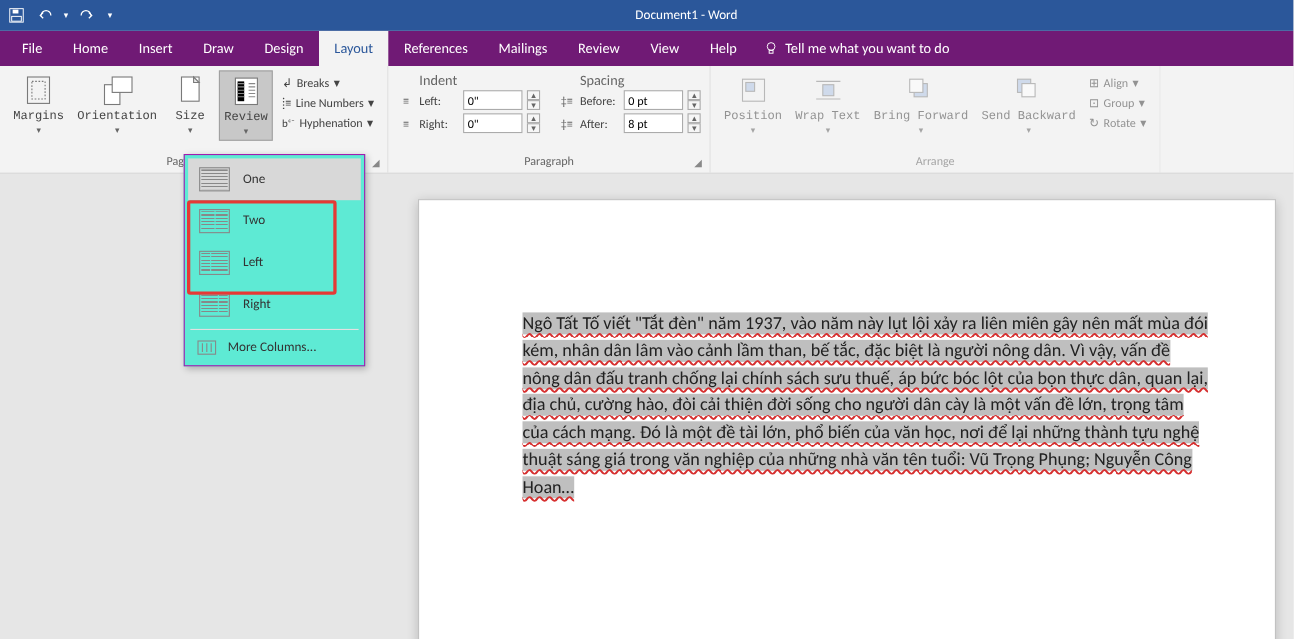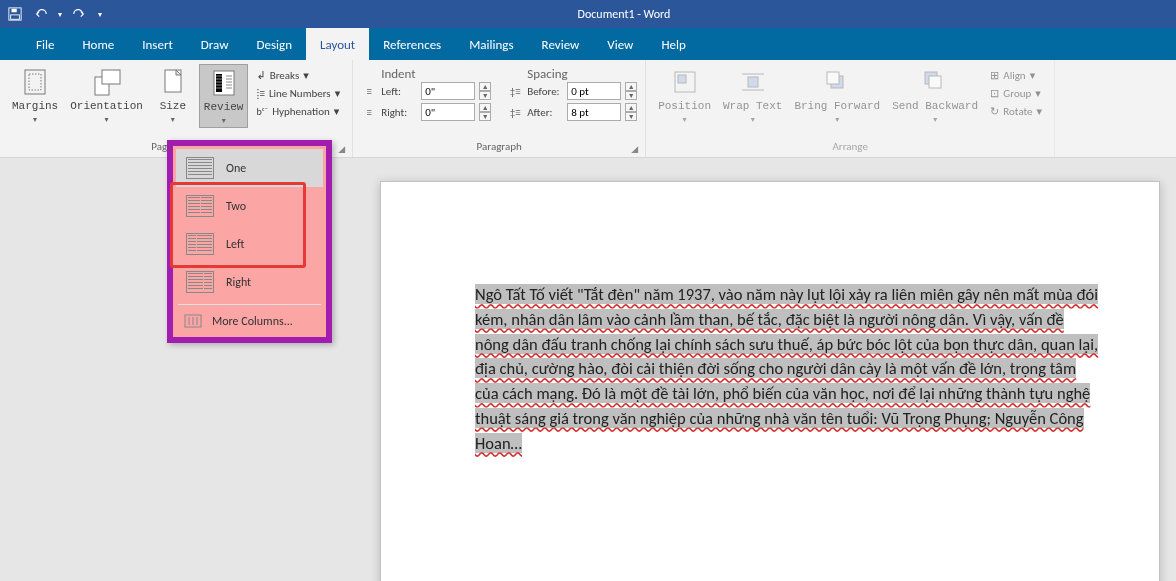--- a/index.html
+++ b/index.html
@@ -3,21 +3,21 @@
 <meta charset="utf-8">
 <style>
 * { margin: 0; padding: 0; box-sizing: border-box; font-family: "Segoe UI", Calibri, sans-serif; }
 body { background: #e6e6e6; width: 1176px; height: 581px; overflow: hidden; }
 
 .titlebar { background: #2b579a; height: 28px; display: flex; align-items: center; color: #fff; font-size: 12px; position: relative; }
 .qat { display: flex; align-items: center; gap: 4px; padding-left: 4px; }
 .qat-btn { width: 22px; height: 22px; display: flex; align-items: center; justify-content: center; cursor: pointer; }
 .title-center { position: absolute; left: 50%; transform: translateX(-50%); margin-left: 36px; }
 
-.menubar { background: #0369a1; height: 32px; display: flex; align-items: stretch; padding-left: 22px; gap: 0; }
+.menubar { background: #701a75; height: 32px; display: flex; align-items: stretch; padding-left: 6px; gap: 0; }
 .tab { color: #fff; font-size: 13px; padding: 0 14px; display: flex; align-items: center; cursor: pointer; }
 .tab.active { background: #f3f3f3; color: #2b579a; }
 .tell-me { display: flex; align-items: center; gap: 6px; margin-left: 10px; color: #fff; font-size: 13px; }
 
 .ribbon { background: #f3f3f3; height: 98px; border-bottom: 1px solid #d5d5d5; display: flex; align-items: stretch; position: relative; }
 .group { display: flex; flex-direction: column; padding: 4px 8px 2px 8px; border-right: 1px solid #e1e1e1; position: relative; }
 .group-body { flex: 1; display: flex; align-items: flex-start; gap: 4px; }
 .group-label { text-align: center; font-size: 11px; color: #666; padding-bottom: 2px; }
 .group-dl { position: absolute; right: 2px; bottom: 2px; width: 12px; height: 12px; font-size: 9px; color: #888; cursor: pointer; }
 
@@ -35,21 +35,21 @@
 .num-row { display: flex; align-items: center; gap: 4px; font-size: 11px; color: #444; margin-bottom: 3px; }
 .num-row .il { width: 16px; text-align: center; color: #666; }
 .num-row label { width: 36px; }
 .num-row input { width: 54px; height: 18px; border: 1px solid #ababab; font-size: 11px; padding: 0 3px; background: #fff; }
 .spin { width: 12px; display: flex; flex-direction: column; font-size: 7px; color: #666; line-height: 1; }
 .spin span { border: 1px solid #ababab; background: #f6f6f6; text-align: center; cursor: pointer; height: 9px; }
 
 .align-rows { display: flex; flex-direction: column; gap: 3px; padding-top: 4px; }
 
 
-.dropdown { position: absolute; top: 140px; left: 167px; width: 165px; background: #fca5a5; border: 6px solid #a21caf; box-shadow: 2px 2px 6px rgba(0,0,0,0.25); z-index: 50; padding: 3px; }
+.dropdown { position: absolute; top: 140px; left: 167px; width: 165px; background: #5eead4; border: 1px solid #a21caf; box-shadow: 2px 2px 6px rgba(0,0,0,0.25); z-index: 50; padding: 3px; }
 .dd-item { display: flex; align-items: center; gap: 12px; padding: 8px 10px; cursor: pointer; font-size: 12px; color: #333; }
 .dd-item.sel { background: #d8d8d8; }
 .dd-icon { width: 28px; height: 22px; border: 1px solid #888; display: flex; gap: 1px; padding: 1px; }
 .dd-icon div { flex: 1; background: repeating-linear-gradient(to bottom, #888 0 1px, transparent 1px 3px); }
 .dd-sep { height: 1px; background: #e1e1e1; margin: 3px 2px; }
 .dd-more { display: flex; align-items: flex-start; gap: 10px; padding: 6px 8px; font-size: 12px; color: #333; cursor: pointer; }
 .highlight-box { position: absolute; border: 3px solid #e53935; border-radius: 3px; top: 182px; left: 170px; width: 136px; height: 86px; z-index: 60; pointer-events: none; }
 
 
 .workspace { background: #e6e6e6; height: calc(581px - 28px - 32px - 98px); overflow: hidden; position: relative; }
@@ -94,20 +94,29 @@
   <div class="tab">Home</div>
   <div class="tab">Insert</div>
   <div class="tab">Draw</div>
   <div class="tab">Design</div>
   <div class="tab active">Layout</div>
   <div class="tab">References</div>
   <div class="tab">Mailings</div>
   <div class="tab">Review</div>
   <div class="tab">View</div>
   <div class="tab">Help</div>
+  <div class="tell-me">
+    <span>
+      <svg width="14" height="14" viewBox="0 0 16 16">
+          <circle cx="8" cy="6" r="4" fill="none" stroke="#fff"></circle>
+          <rect x="6" y="10" width="4" height="3" fill="none" stroke="#fff"></rect>
+        </svg>
+    </span>
+    <span>Tell me what you want to do</span>
+  </div>
 </div>
 
 <div class="ribbon">
 
   <div class="group">
     <div class="group-body">
       <div class="big-btn">
         <span class="icon">
             <svg width="28" height="30">
               <rect x="4" y="3" width="20" height="24" fill="none" stroke="#797979"></rect>

